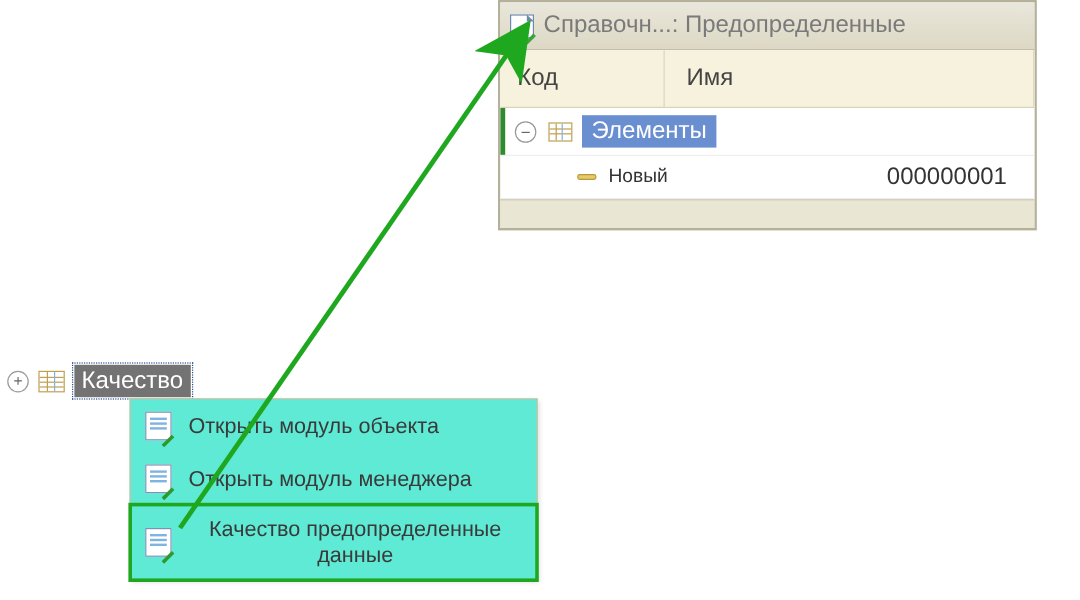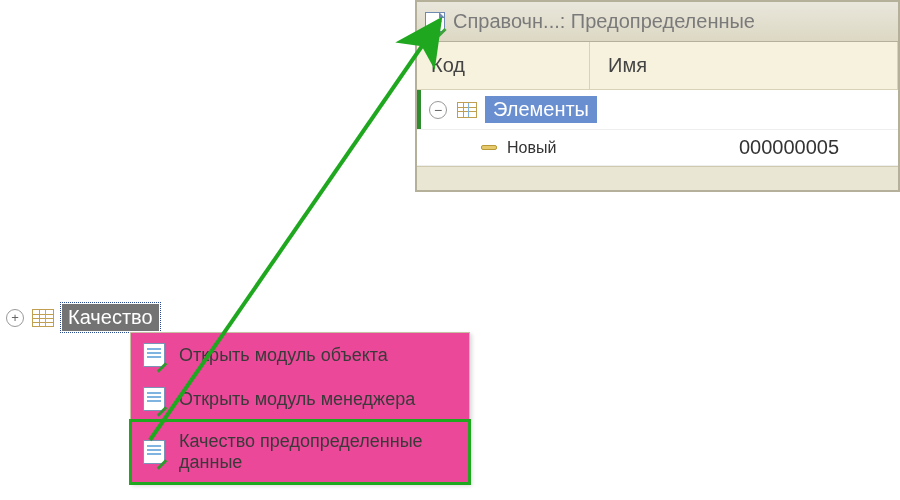--- a/index.html
+++ b/index.html
@@ -13,21 +13,21 @@
     color: #333;
     position: relative;
     overflow: hidden;
   }
 
   
   .window {
     position: absolute;
     left: 415px;
     top: 0;
-    width: 485px;
+    width: 449px;
     border: 2px solid #b5b09a;
     background: #fff;
   }
   .titlebar {
     height: 40px;
     background: linear-gradient(#e9e7dc, #ddd8c4);
     border-bottom: 1px solid #b5b09a;
     display: flex;
     align-items: center;
     padding: 0 8px;
@@ -170,25 +170,26 @@
   .node-icon::before{content:"";position:absolute;left:0;right:0;top:4px;height:1px;background:#c0a050;box-shadow:0 4px 0 #c0a050, 0 8px 0 #c0a050;}
   .node-icon::after{content:"";position:absolute;top:0;bottom:0;left:6px;width:1px;background:#c0a050;box-shadow:6px 0 0 #80b4e0;}
   .node-label {
     background:#737373;color:#fff;padding:2px 6px;font-size:20px;
     outline:1px dotted #2a4a90;outline-offset:1px;
   }
 
   
   .ctx-menu {
     position:absolute;
-    left:130px; top:332px;
+    left:108px; top:332px;
     width:340px;
-    background:#ec4899;
+    background:#5eead4;
     border:1px solid #c7c0a4;
     box-shadow:2px 2px 4px rgba(0,0,0,0.15);
+    text-align:center;
   }
   .ctx-item {
     display:flex;align-items:center;
     padding:10px 12px;
     gap:14px;
     cursor:pointer;
     font-size:18px;color:#3a3a3a;
   }
   .ctx-item.highlight {
     outline:3px solid #1fa81f;
@@ -233,21 +234,21 @@
           <span class="selected-label">Элементы</span>
         </div>
         <div class="gc-code"></div>
       </div>
       <div class="grid-row">
         <div class="gc-name">
           <span class="tree-spacer"></span>
           <span class="yellow-dash"></span>
           <span class="row-text">Новый</span>
         </div>
-        <div class="gc-code">000000005</div>
+        <div class="gc-code">000000001</div>
       </div>
     </div>
   </div>
   <div class="window-footer"></div>
 </div>
 
 <div class="tree-node">
   <span class="plus-circle">+</span>
   <span class="node-icon"></span>
   <span class="node-label">Качество</span>

